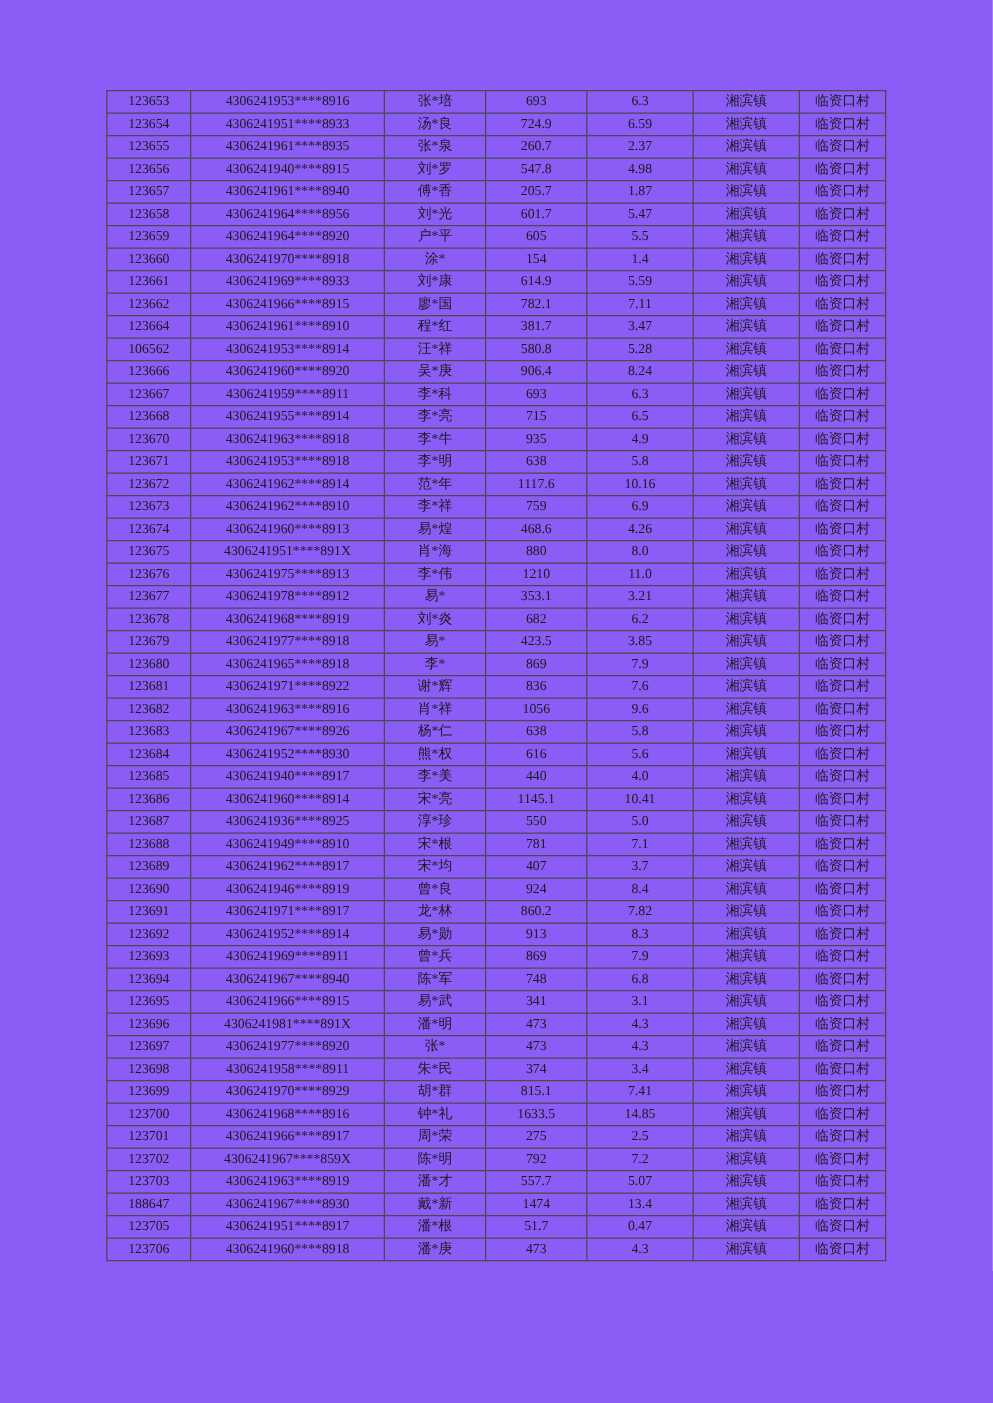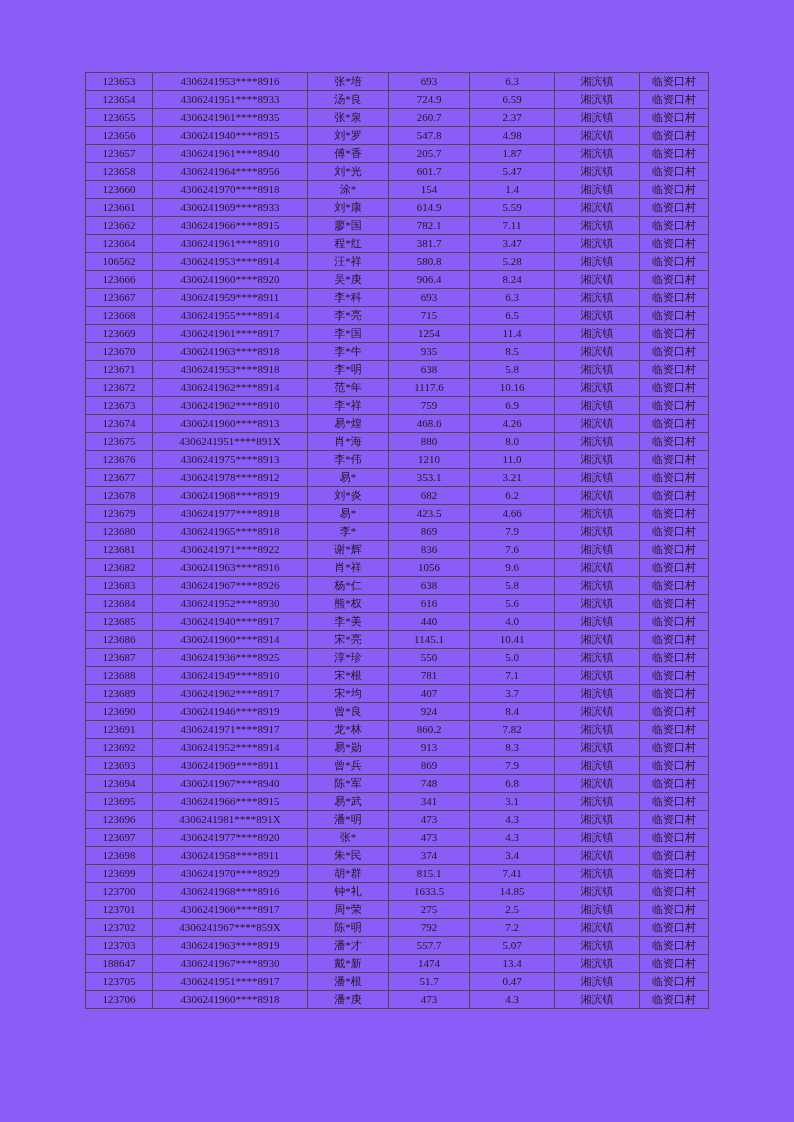--- a/index.html
+++ b/index.html
@@ -96,20 +96,29 @@
         <tr>
           <td class="c-serial">123658</td>
           <td class="c-id">4306241964****8956</td>
           <td class="c-name">刘*光</td>
           <td class="c-amount">601.7</td>
           <td class="c-area">5.47</td>
           <td class="c-town">湘滨镇</td>
           <td class="c-village">临资口村</td>
         </tr>
         <tr>
+          <td class="c-serial">123659</td>
+          <td class="c-id">4306241964****8920</td>
+          <td class="c-name">户*平</td>
+          <td class="c-amount">605</td>
+          <td class="c-area">5.5</td>
+          <td class="c-town">湘滨镇</td>
+          <td class="c-village">临资口村</td>
+        </tr>
+        <tr>
           <td class="c-serial">123660</td>
           <td class="c-id">4306241970****8918</td>
           <td class="c-name">涂*</td>
           <td class="c-amount">154</td>
           <td class="c-area">1.4</td>
           <td class="c-town">湘滨镇</td>
           <td class="c-village">临资口村</td>
         </tr>
         <tr>
           <td class="c-serial">123661</td>
@@ -168,34 +177,25 @@
         <tr>
           <td class="c-serial">123668</td>
           <td class="c-id">4306241955****8914</td>
           <td class="c-name">李*亮</td>
           <td class="c-amount">715</td>
           <td class="c-area">6.5</td>
           <td class="c-town">湘滨镇</td>
           <td class="c-village">临资口村</td>
         </tr>
         <tr>
-          <td class="c-serial">123669</td>
-          <td class="c-id">4306241961****8917</td>
-          <td class="c-name">李*国</td>
-          <td class="c-amount">1254</td>
-          <td class="c-area">11.4</td>
-          <td class="c-town">湘滨镇</td>
-          <td class="c-village">临资口村</td>
-        </tr>
-        <tr>
           <td class="c-serial">123670</td>
           <td class="c-id">4306241963****8918</td>
           <td class="c-name">李*牛</td>
           <td class="c-amount">935</td>
-          <td class="c-area">8.5</td>
+          <td class="c-area">4.9</td>
           <td class="c-town">湘滨镇</td>
           <td class="c-village">临资口村</td>
         </tr>
         <tr>
           <td class="c-serial">123671</td>
           <td class="c-id">4306241953****8918</td>
           <td class="c-name">李*明</td>
           <td class="c-amount">638</td>
           <td class="c-area">5.8</td>
           <td class="c-town">湘滨镇</td>
@@ -262,21 +262,21 @@
           <td class="c-amount">682</td>
           <td class="c-area">6.2</td>
           <td class="c-town">湘滨镇</td>
           <td class="c-village">临资口村</td>
         </tr>
         <tr>
           <td class="c-serial">123679</td>
           <td class="c-id">4306241977****8918</td>
           <td class="c-name">易*</td>
           <td class="c-amount">423.5</td>
-          <td class="c-area">4.66</td>
+          <td class="c-area">3.85</td>
           <td class="c-town">湘滨镇</td>
           <td class="c-village">临资口村</td>
         </tr>
         <tr>
           <td class="c-serial">123680</td>
           <td class="c-id">4306241965****8918</td>
           <td class="c-name">李*</td>
           <td class="c-amount">869</td>
           <td class="c-area">7.9</td>
           <td class="c-town">湘滨镇</td>

